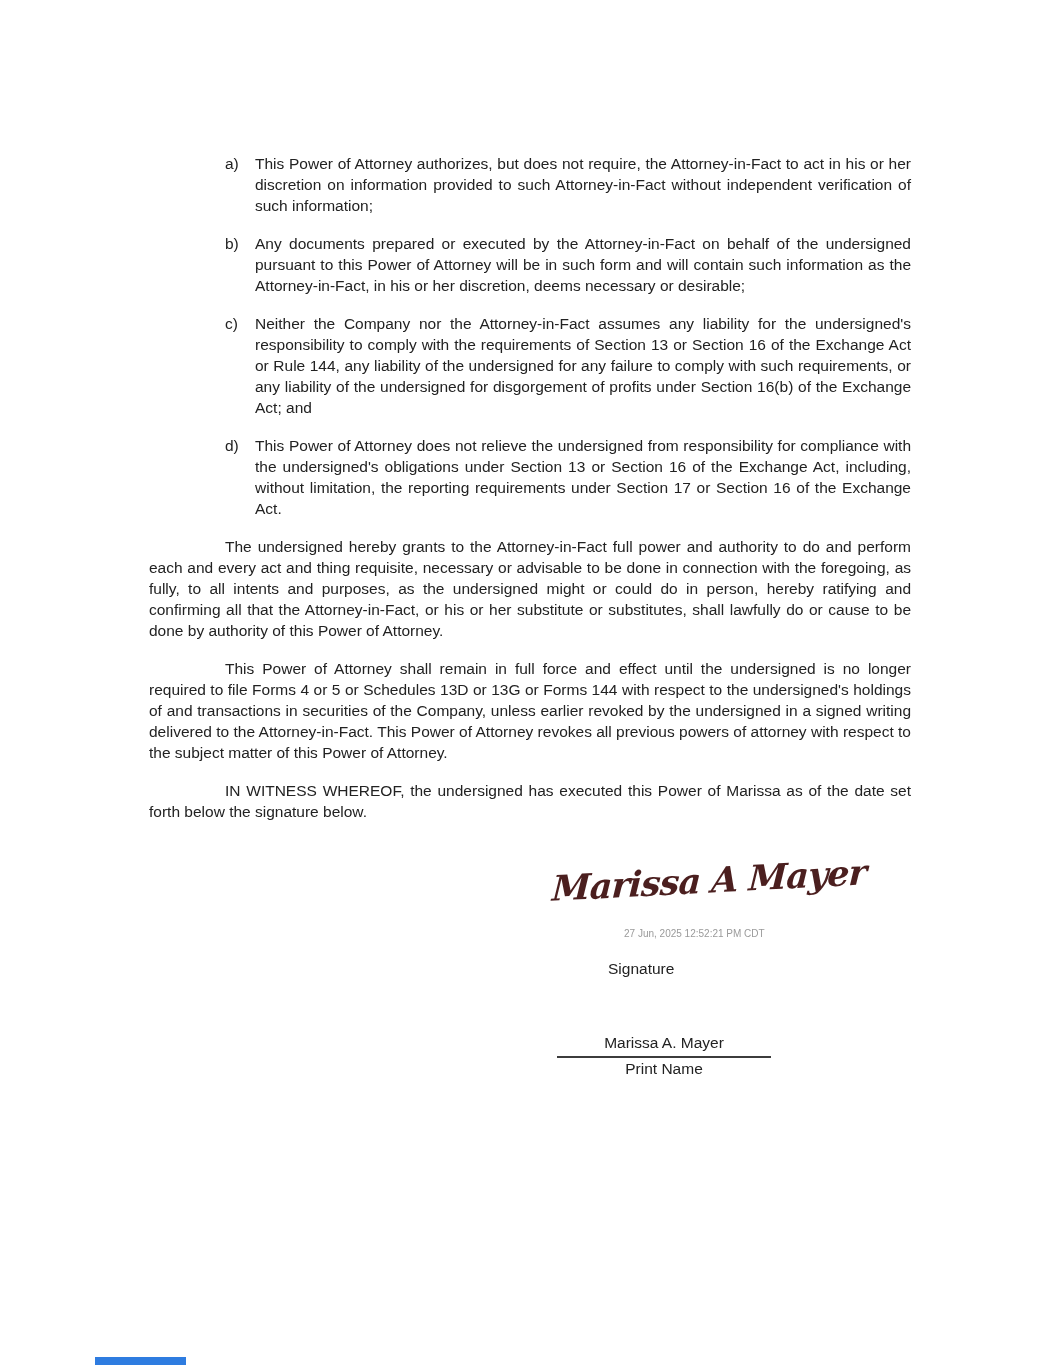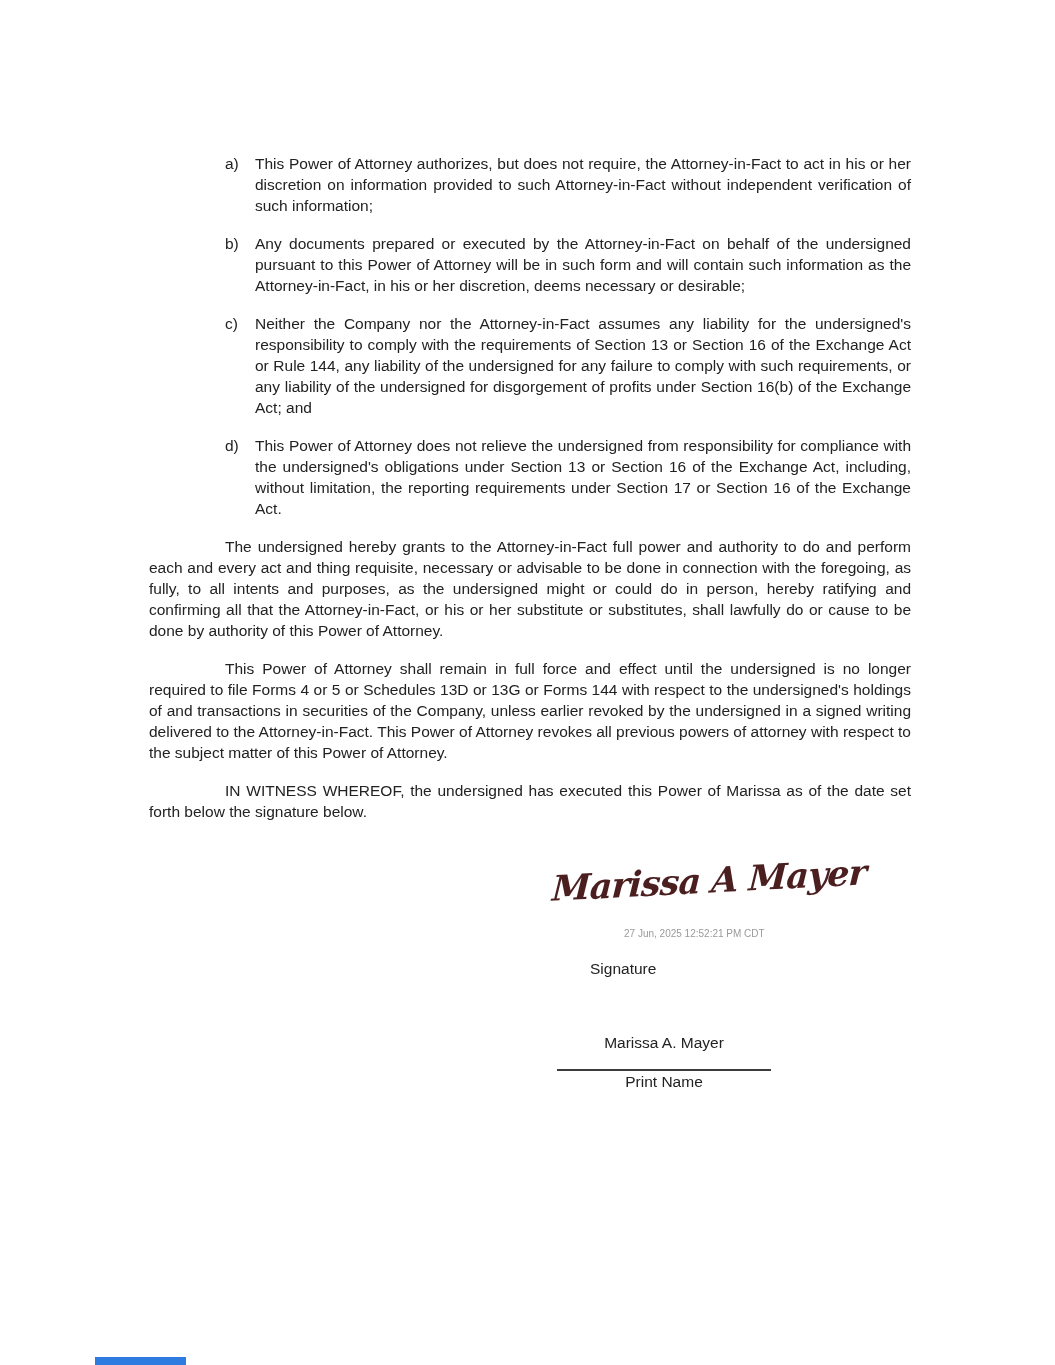--- a/index.html
+++ b/index.html
@@ -55,39 +55,39 @@
     position: absolute;
     left: 624px;
     top: 926px;
     font-size: 10px;
     line-height: 16px;
     color: #9a9a9a;
     white-space: nowrap;
   }
   .sig-label {
     position: absolute;
-    left: 590px;
+    left: 608px;
     top: 958px;
     font-size: 15.5px;
     line-height: 21px;
     color: #222222;
   }
   .print-group {
     position: absolute;
     left: 557px;
     top: 1032px;
     width: 214px;
     text-align: center;
     font-size: 15.5px;
     line-height: 21px;
   }
   .print-name {
     display: block;
     border-bottom: 2px solid #3c3c3c;
-    padding-bottom: 16px;
+    padding-bottom: 3px;
   }
   .print-label {
     display: block;
     margin-top: 0;
   }
   .footer-accent-bar {
     position: absolute;
     left: 95px;
     top: 1357px;
     width: 91px;

